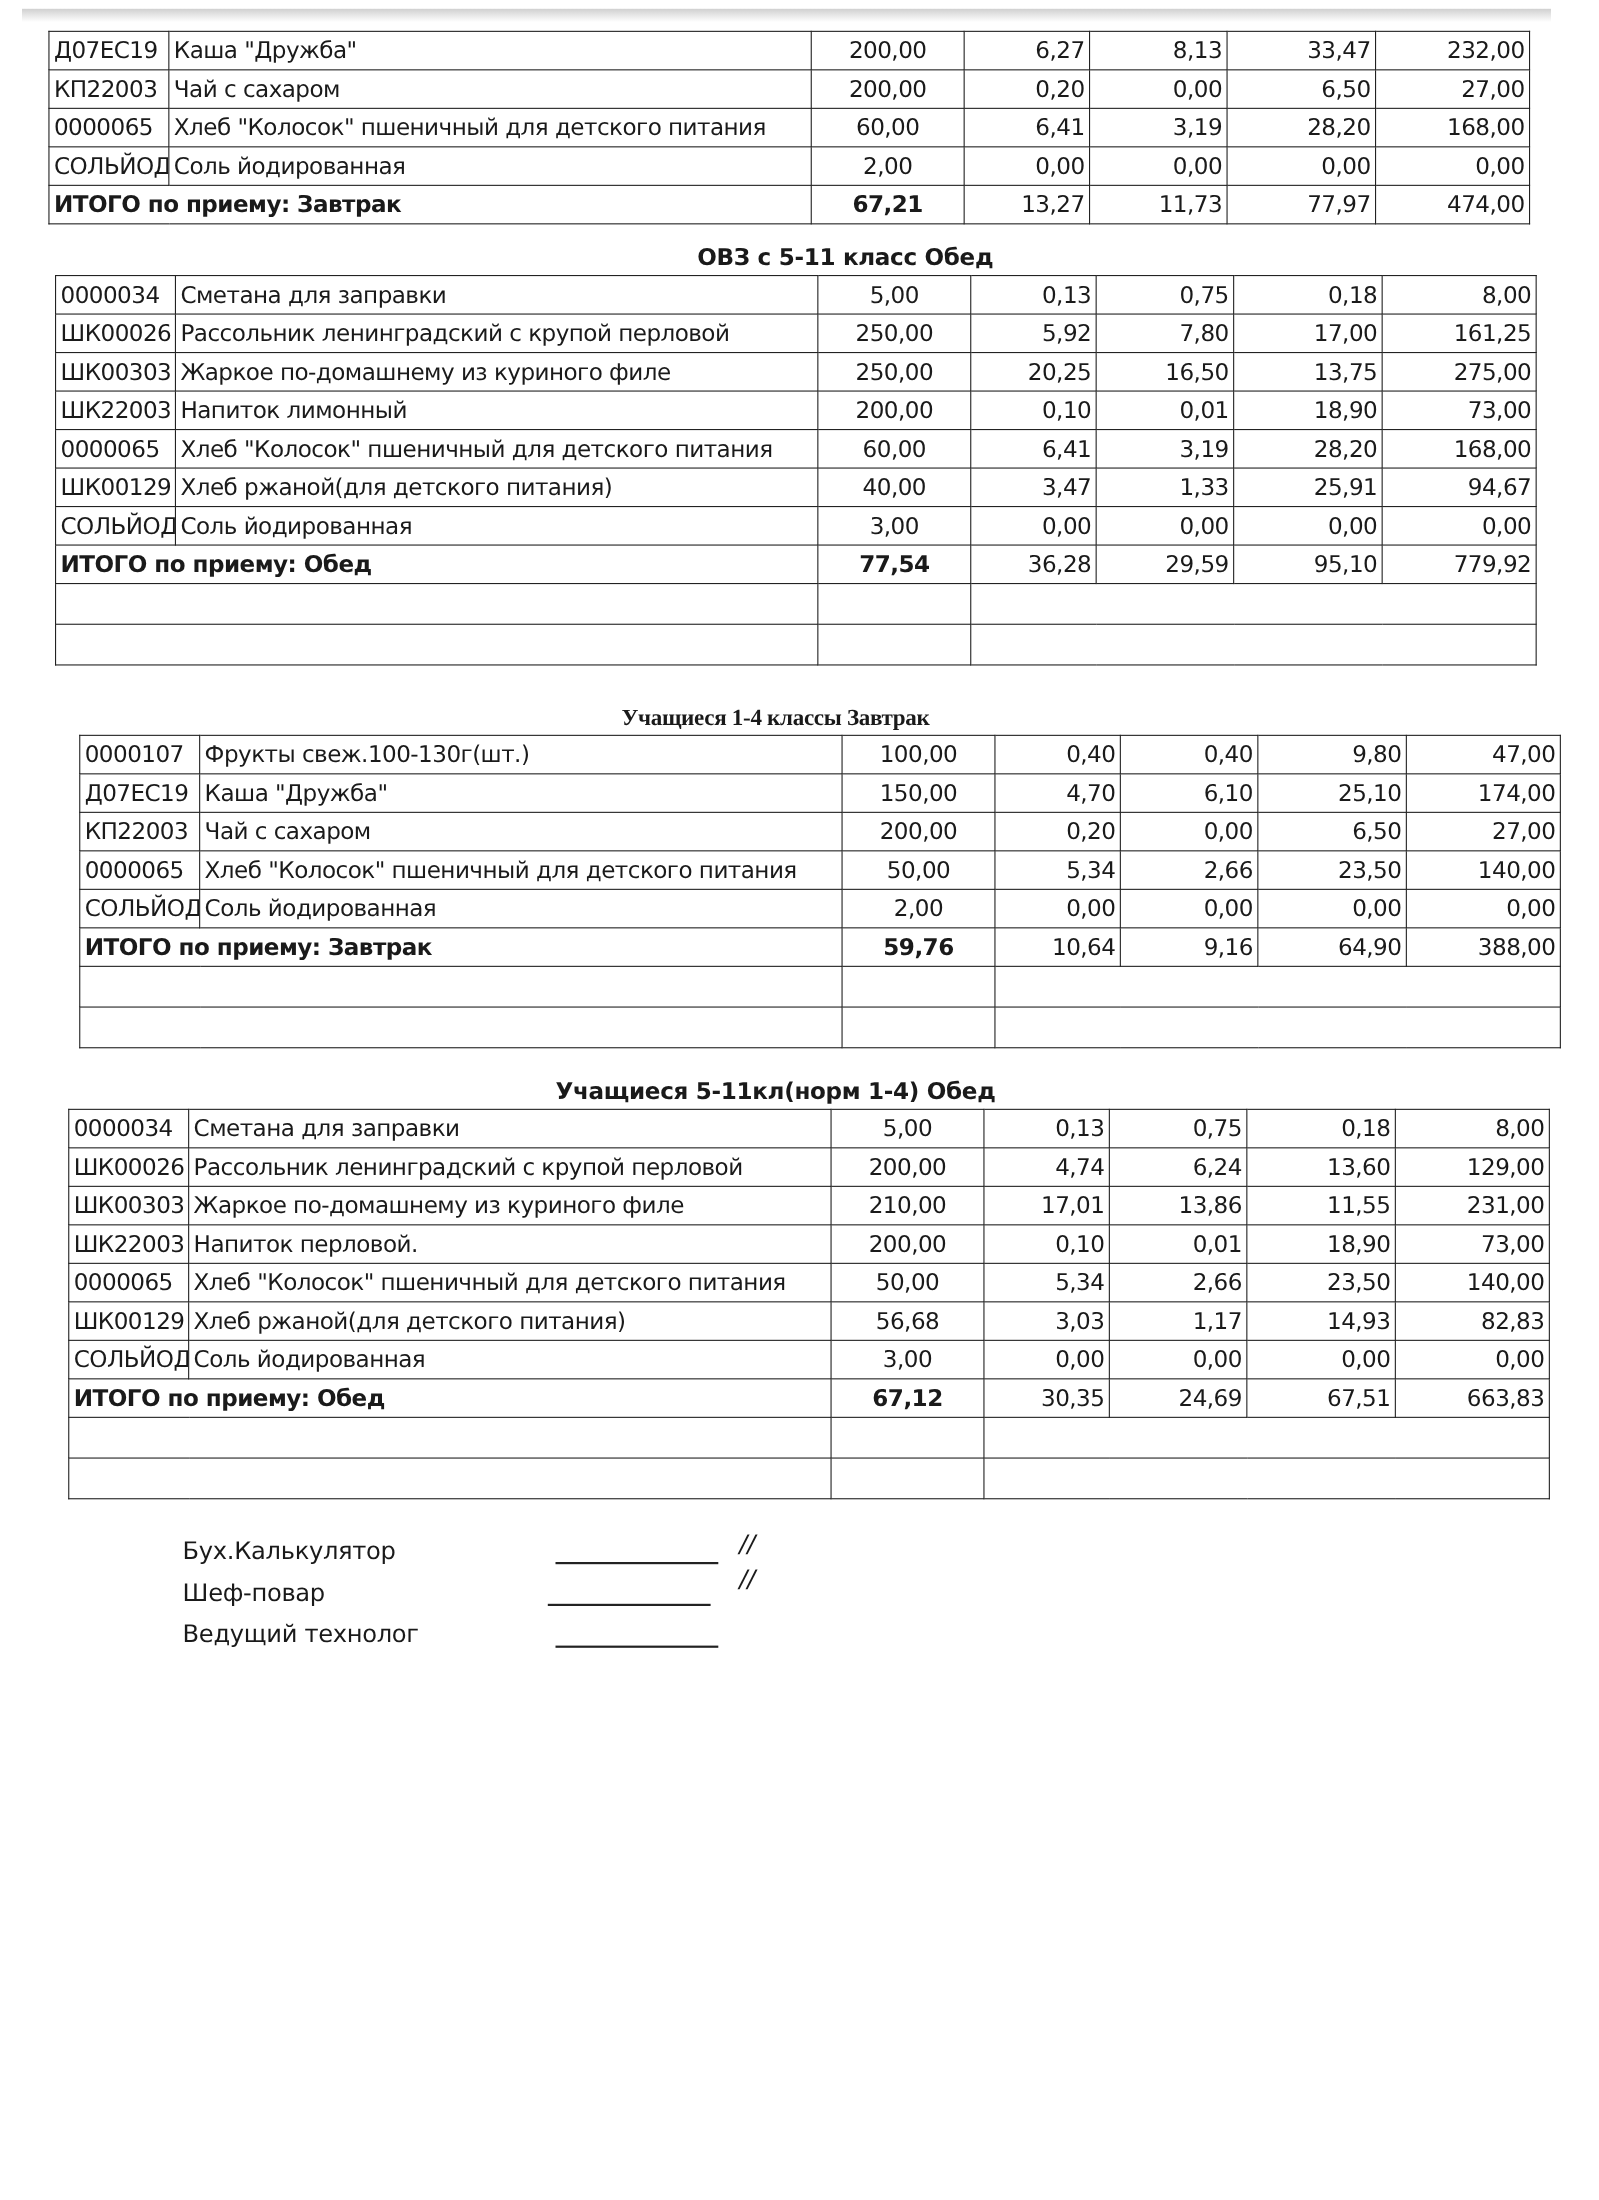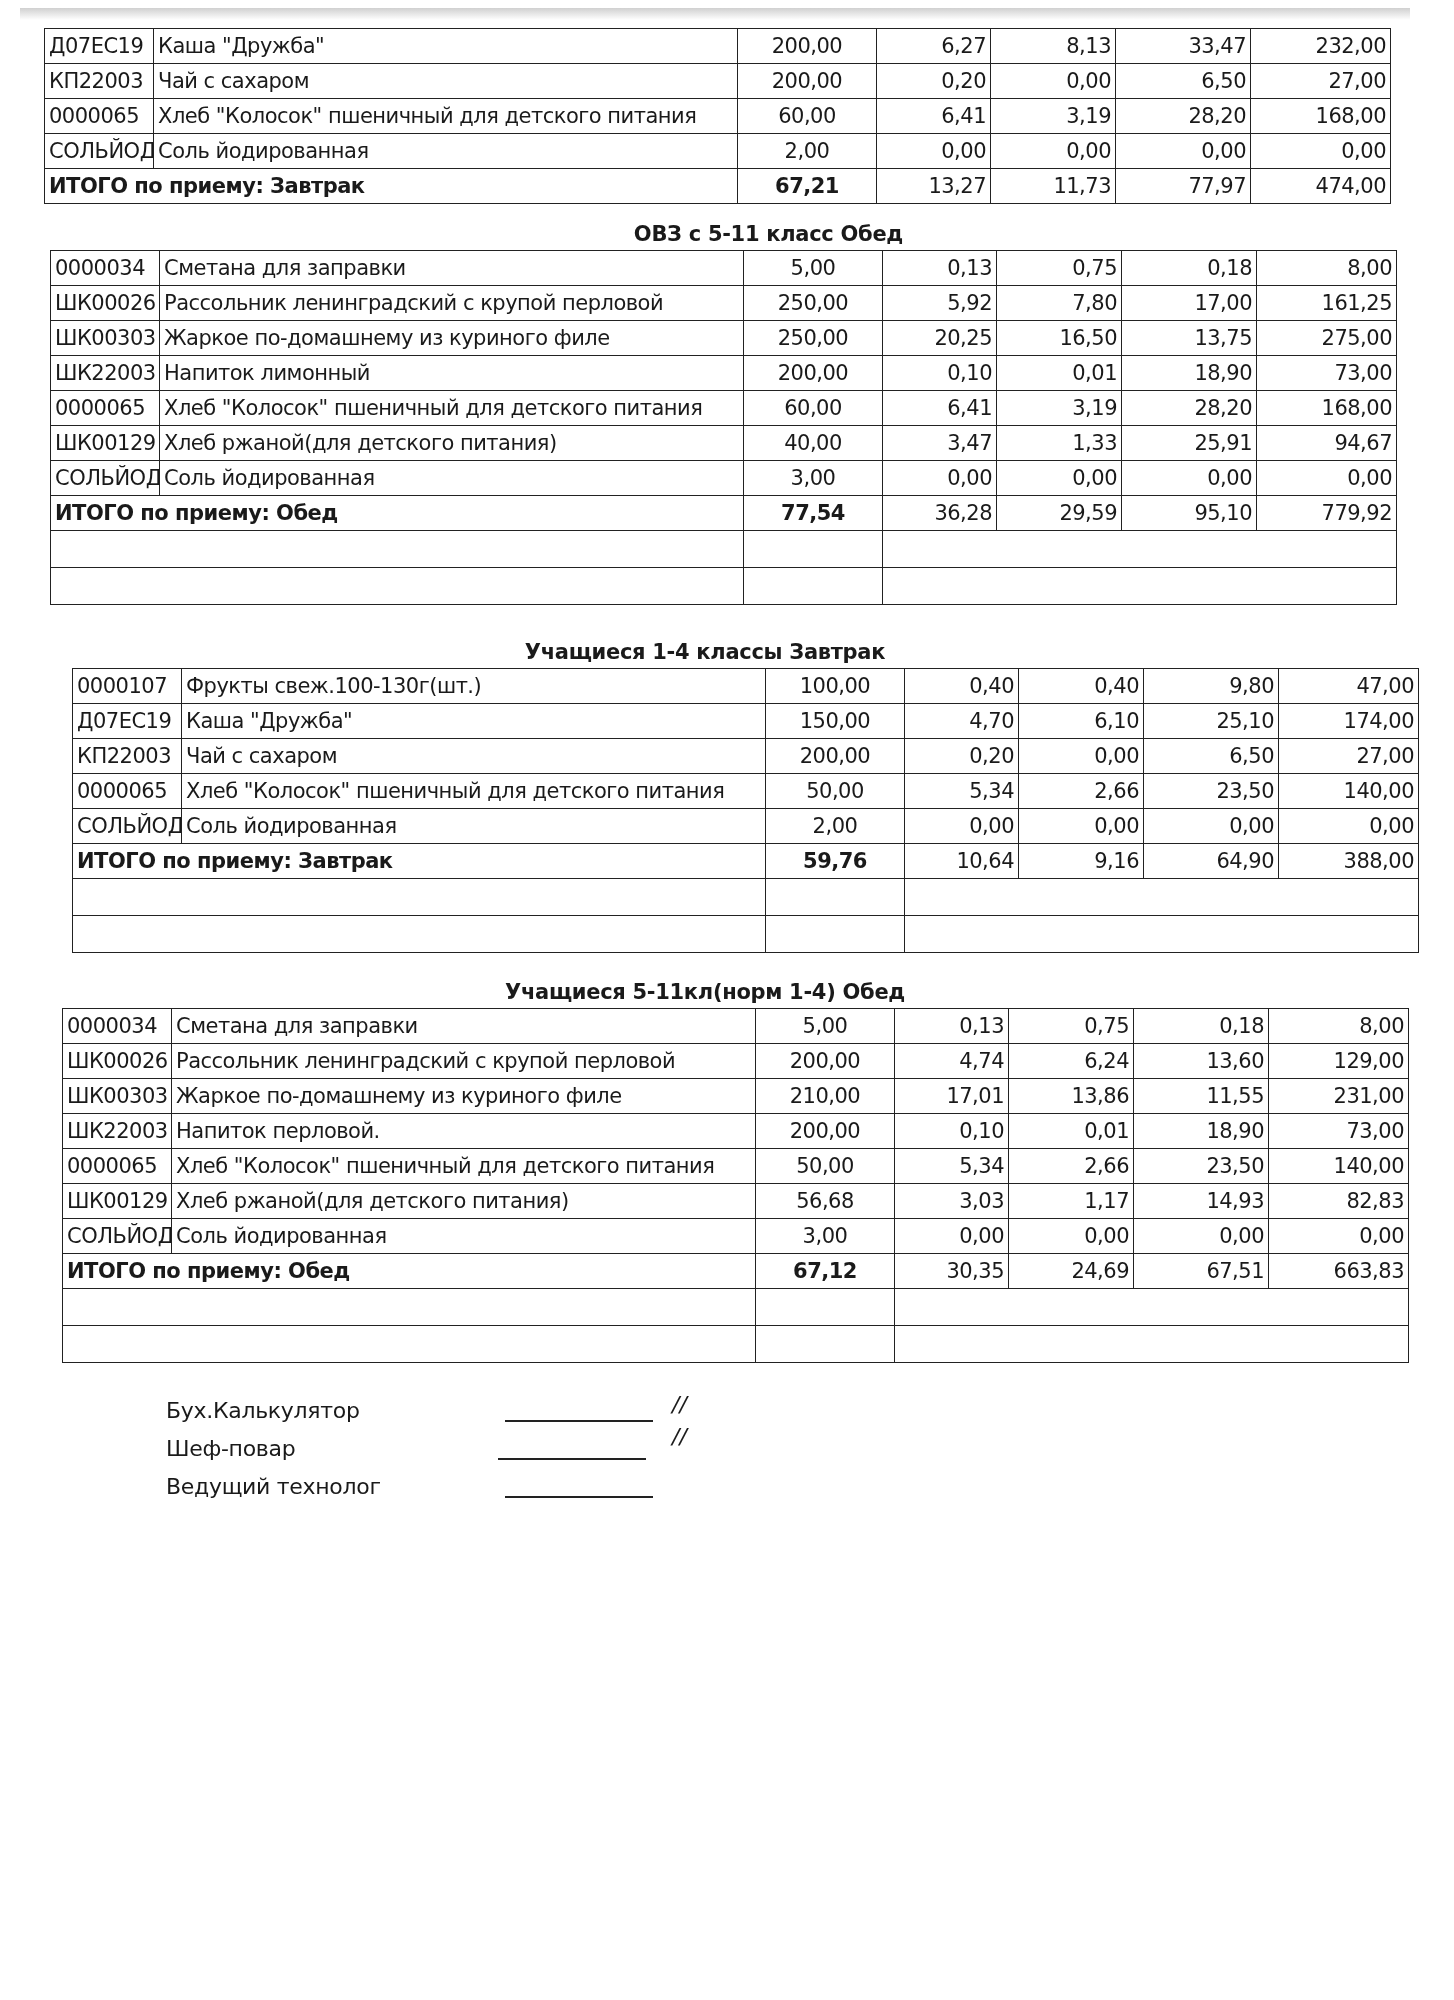--- a/index.html
+++ b/index.html
@@ -192,21 +192,21 @@
         </tr>
         <tr class="blank">
           <td colspan="2"></td>
           <td></td>
           <td colspan="4"></td>
         </tr>
       </tbody>
     </table>
 </div>
 
-<div class="section-title" style="left:505px; top:640px;">Учащиеся 1-4 классы Завтрак</div>
+<div class="section-title" style="left:505px; top:640px;font-family:Liberation Serif, serif;">Учащиеся 1-4 классы Завтрак</div>
 <div class="block" style="left:36px; top:668px; width:1346px;margin-left:16px;">
   <table class="menu" id="t2">
       <colgroup>
         <col style="width: 109px;">
         <col style="width: 584px;">
         <col style="width: 139px;">
         <col style="width: 114px;">
         <col style="width: 125px;">
         <col style="width: 135px;">
         <col style="width: 140px;">

